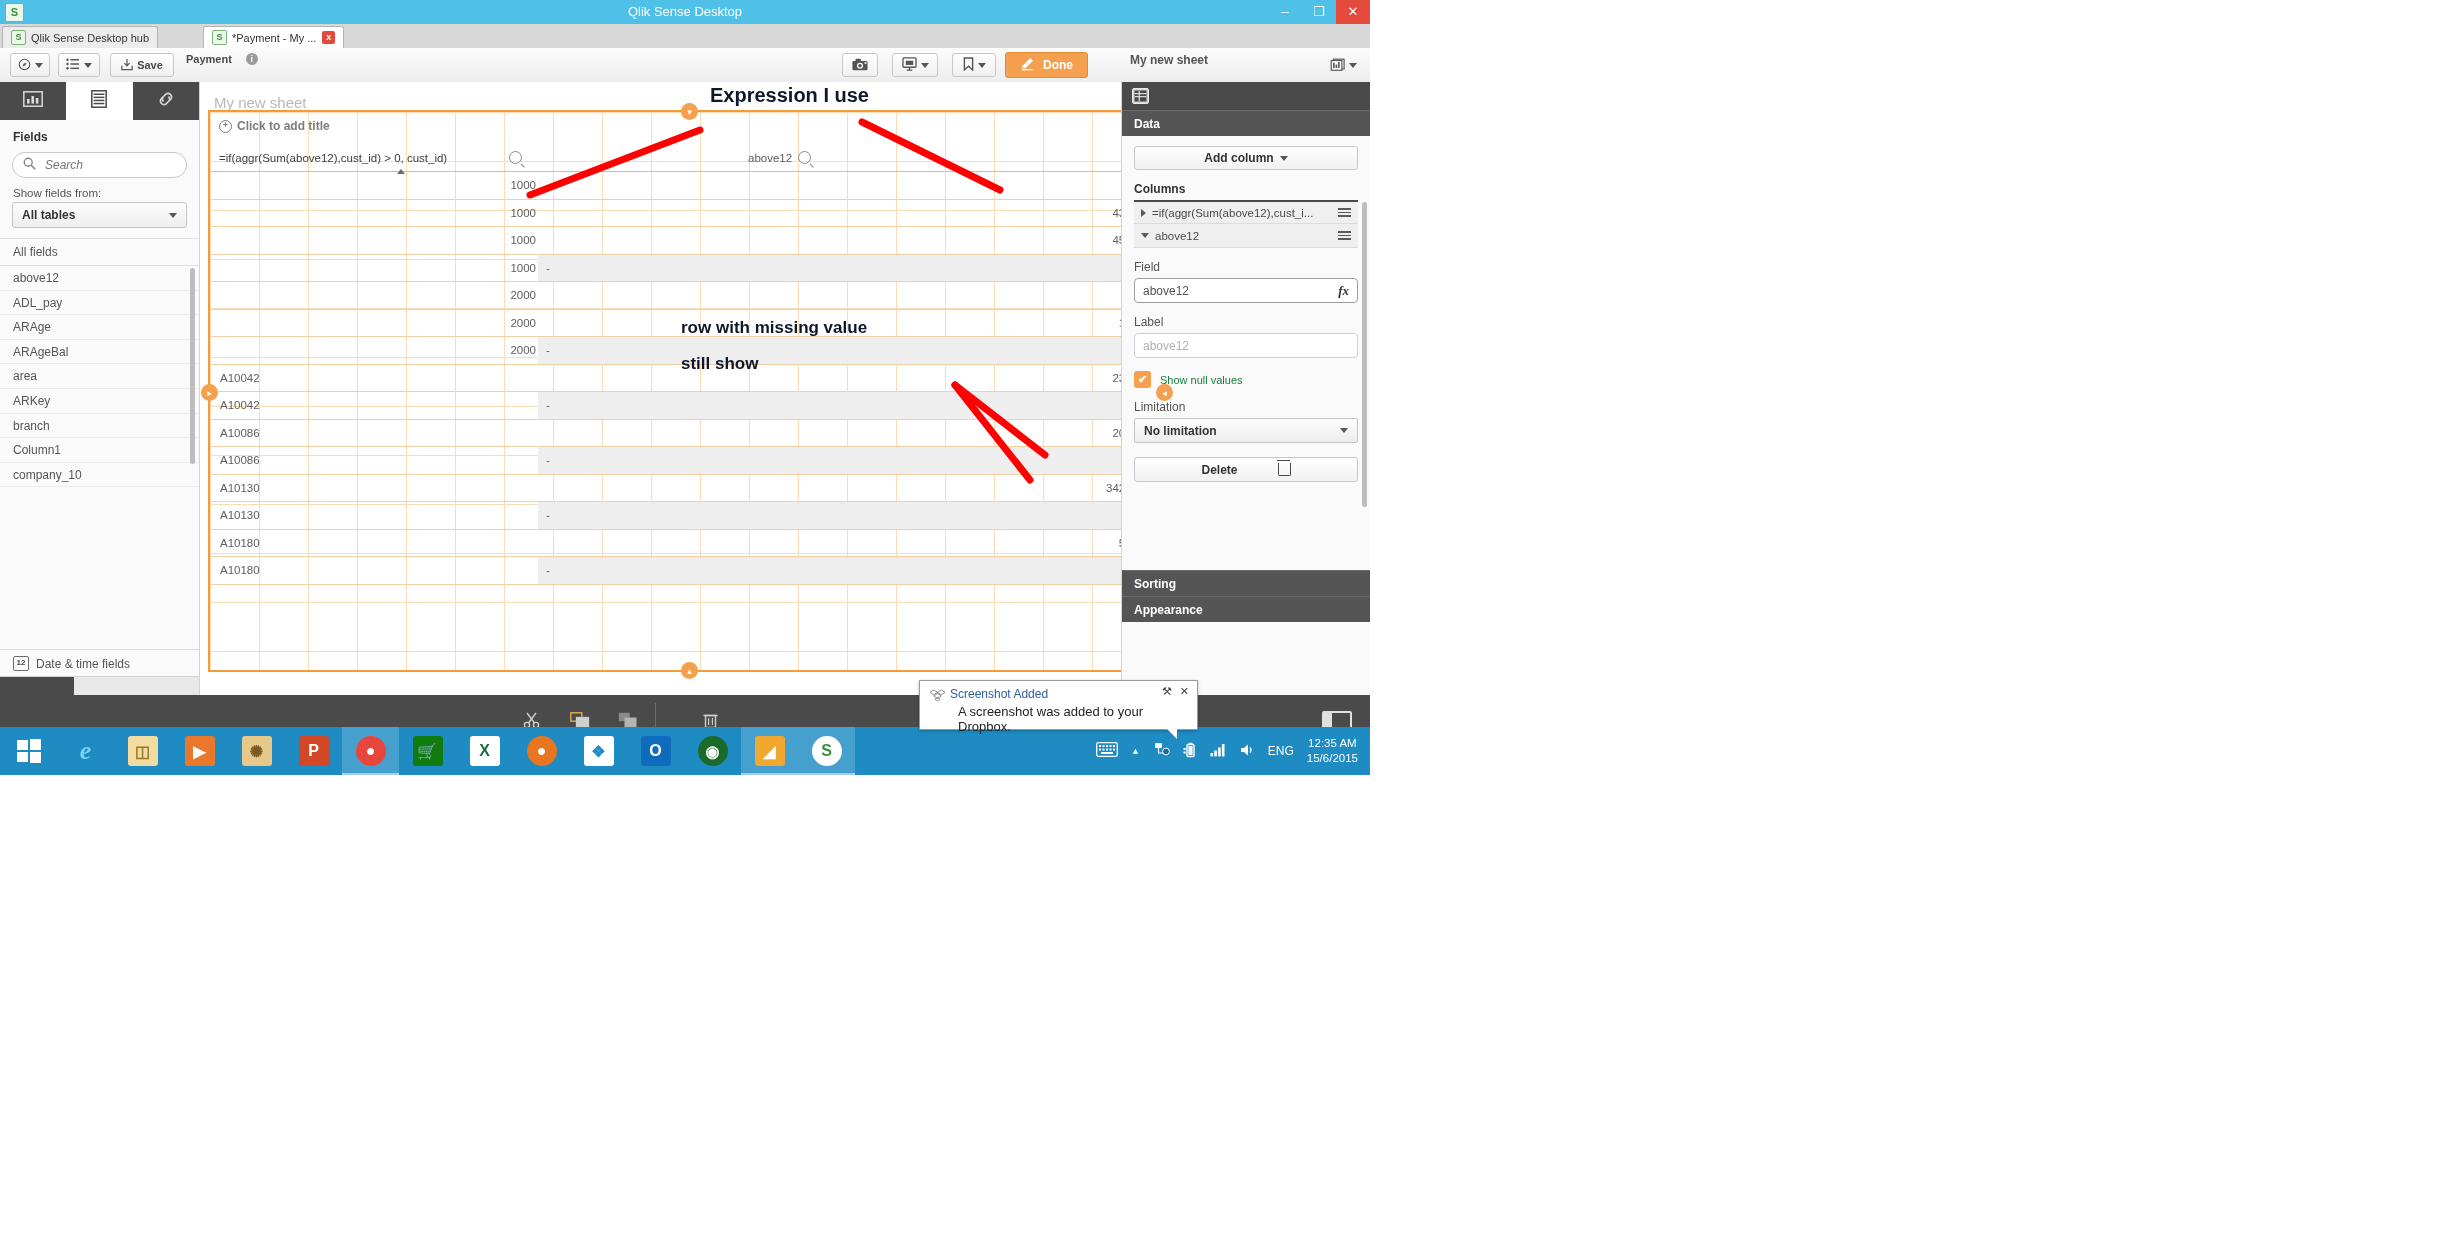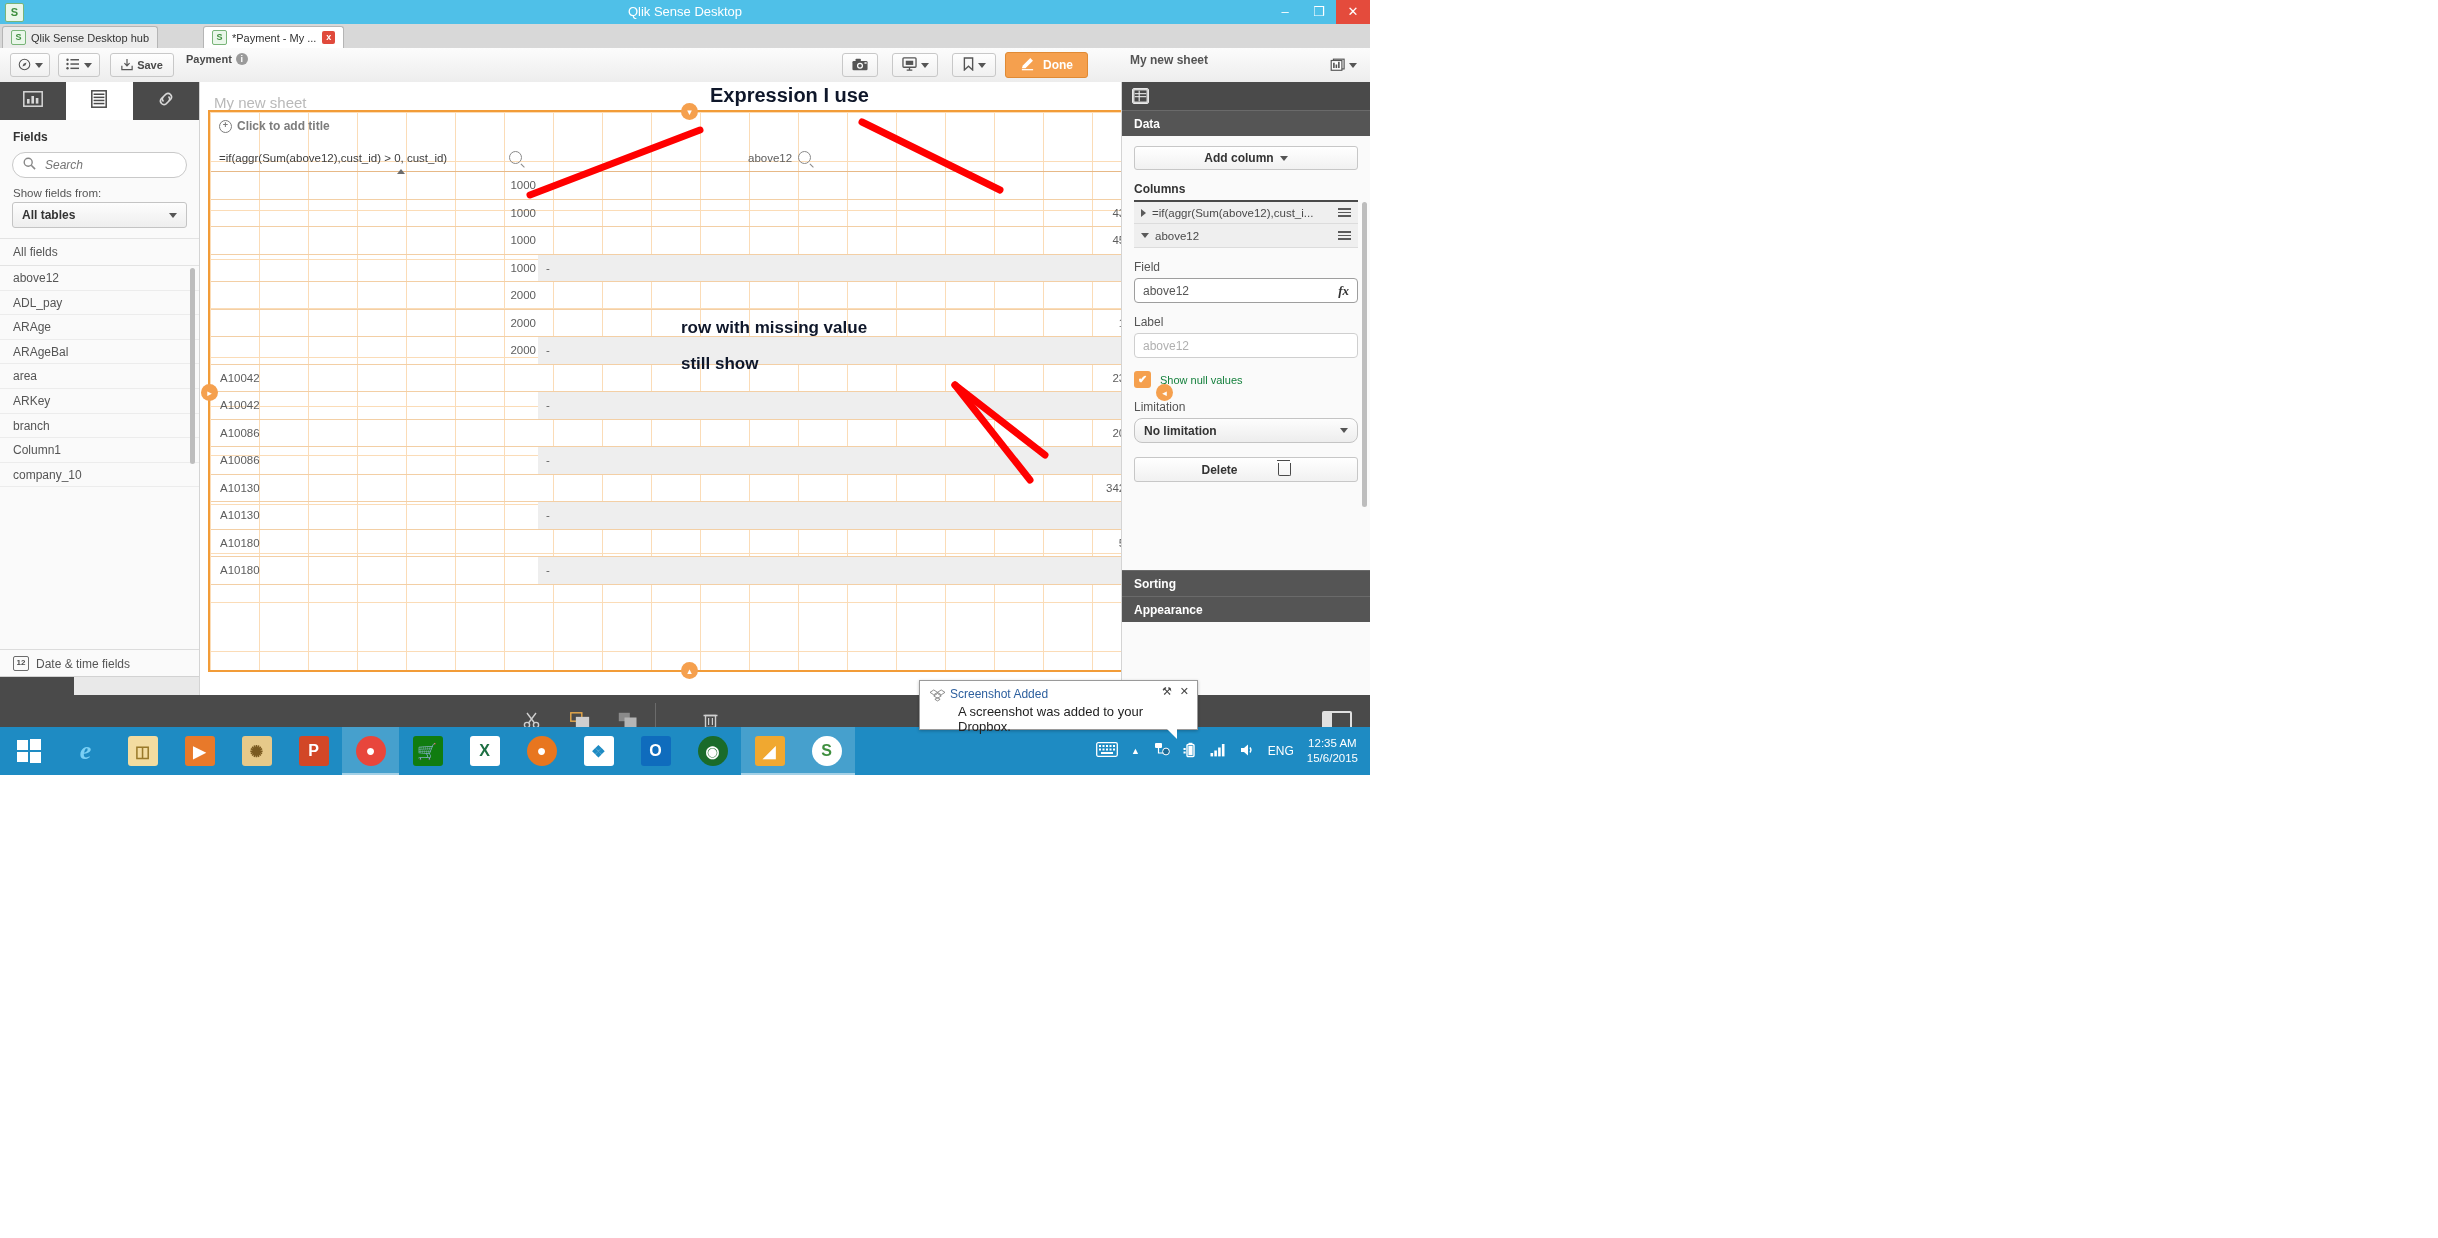--- a/index.html
+++ b/index.html
@@ -113,21 +113,21 @@
   .colitem .name{flex:1;overflow:hidden;white-space:nowrap;}
   .burger{width:13px;height:9px;display:flex;flex-direction:column;justify-content:space-between;}
   .burger i{display:block;height:1.6px;background:#5a5a5a;}
   .inputbox{height:25px;border:1px solid #9e9e9e;border-radius:4px;background:#fff;display:flex;align-items:center;
       justify-content:space-between;padding:0 8px;font-size:12px;color:#555;box-sizing:border-box;}
   .inputbox.ph{border-color:#cfcfcf;color:#b0b0b0;}
   .fx{font-style:italic;font-weight:bold;font-size:13px;color:#333;font-family:"Liberation Serif",serif;}
   .chkrow{display:flex;align-items:center;gap:9px;margin-top:13px;}
   .chk{width:17px;height:17px;background:#f5a04e;border-radius:3px;color:#fff;font-size:11px;line-height:17px;text-align:center;font-weight:bold;}
   .chk-lbl{font-size:11px;color:#15803d;}
-  .selbox{height:25px;border:1px solid #c4c4c4;border-radius:8px;background:linear-gradient(#fdfdfd,#ededed);
+  .selbox{height:25px;border:1px solid #c4c4c4;border-radius:2px;background:linear-gradient(#fdfdfd,#ededed);
       display:flex;align-items:center;justify-content:space-between;padding:0 9px;font-size:12px;font-weight:bold;color:#333;box-sizing:border-box;}
   .delbtn{height:25px;margin-top:14px;border:1px solid #c7c7c7;border-radius:3px;background:linear-gradient(#fff,#f1f1f1);
       display:flex;align-items:center;justify-content:center;gap:40px;font-size:12px;font-weight:bold;color:#333;box-sizing:border-box;}
   .trash{width:11px;height:12px;border:1.3px solid #4a4a4a;border-top:none;border-radius:0 0 2px 2px;position:relative;}
   .trash::before{content:"";position:absolute;left:-2px;top:-3px;width:13px;height:1.3px;background:#4a4a4a;}
   .rp-scroll{position:absolute;right:3px;top:66px;width:5px;height:305px;background:#bdbdbd;border-radius:3px;}
 
   
   .appbottom{position:absolute;left:0;bottom:0;width:1370px;height:80px;background:#4a4a4a;}
   .bb-tools{position:absolute;left:520px;top:15px;display:flex;align-items:center;gap:24px;}
@@ -219,21 +219,21 @@
       <div class="tbtn" style="width:64px;">
         <span>
           <svg width="12" height="13" viewBox="0 0 14 15">
               <path d="M1 9 V13.5 H13 V9" fill="none" stroke="#555" stroke-width="1.4"></path>
               <path d="M7 1 V9 M4 6 L7 9.2 L10 6" fill="none" stroke="#555" stroke-width="1.4"></path>
             </svg>
         </span>
         <span>Save</span>
       </div>
     </div>
-    <div class="tb-grp" style="left:186px;gap:4px;">
+    <div class="tb-grp" style="left:186px;gap:14px;">
       <span class="sep">Payment</span>
       <span class="info-i">i</span>
     </div>
 
     <div class="tb-grp" style="left:842px;">
       <div class="tbtn" style="width:36px;">
         <span>
           <svg width="16" height="13" viewBox="0 0 18 14">
               <rect x="0.5" y="3" width="17" height="10.5" rx="1.5" fill="#555"></rect>
               <rect x="4" y="0.5" width="6" height="3" rx="1" fill="#555"></rect>

